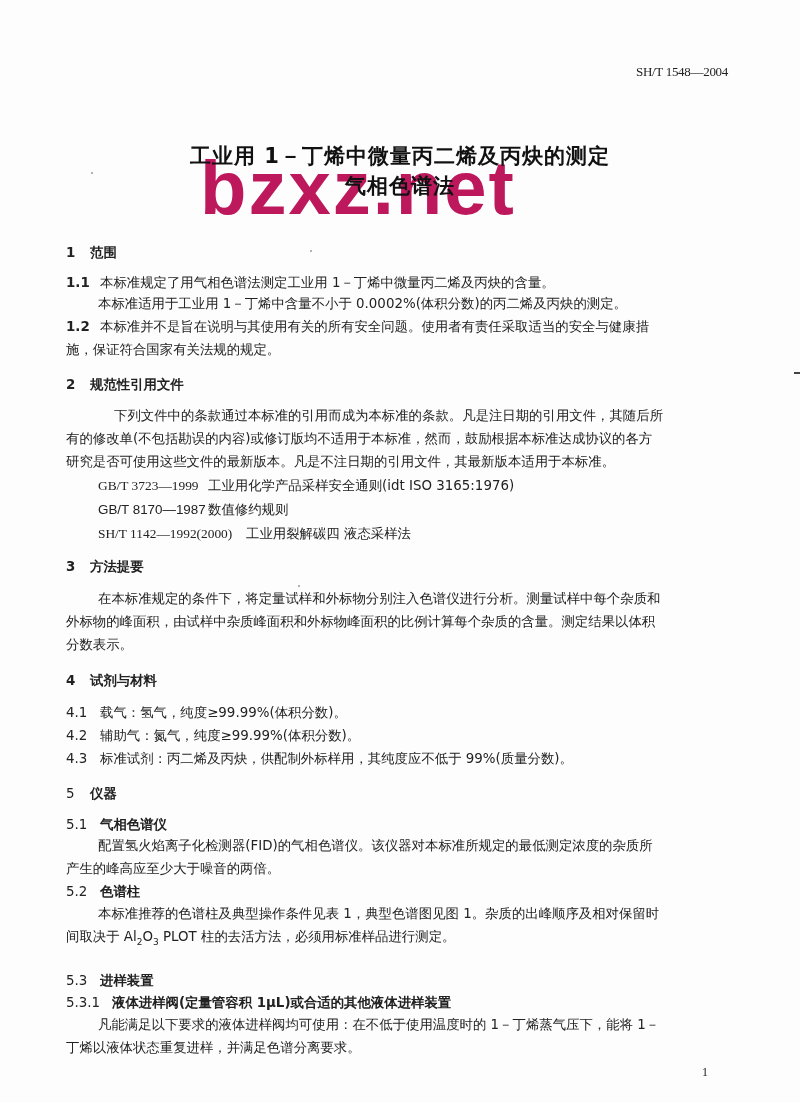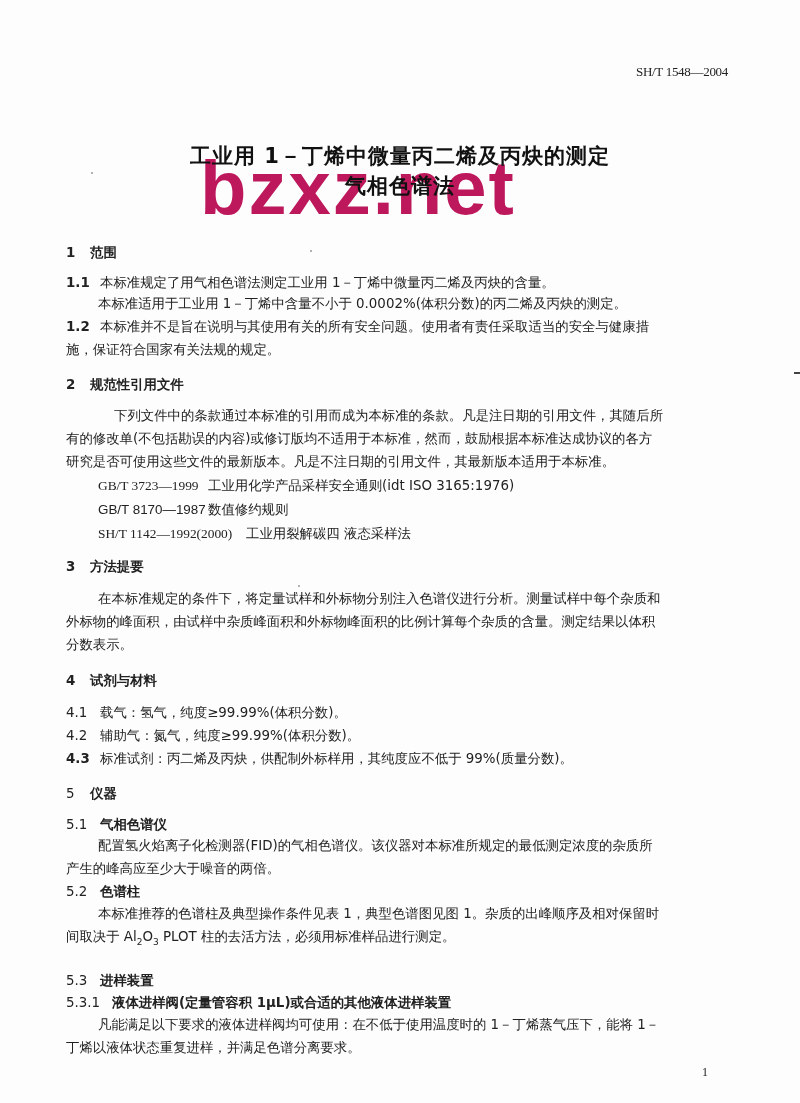--- a/index.html
+++ b/index.html
@@ -74,21 +74,21 @@
   <div class="line h1 bold" style="left:66px; top:674px;">
     <span class="num">4</span><span>试剂与材料</span>
   </div>
   <div class="line clause" style="left:66px; top:706px;">
     <span class="num" style="font-weight:normal;">4.1</span><span>载气：氢气，纯度≥99.99%(体积分数)。</span>
   </div>
   <div class="line clause" style="left:66px; top:729px;">
     <span class="num" style="font-weight:normal;">4.2</span><span>辅助气：氮气，纯度≥99.99%(体积分数)。</span>
   </div>
   <div class="line clause" style="left:66px; top:752px;">
-    <span class="num" style="font-weight:bold;">4.3</span><span>标准试剂：丙二烯及丙炔，供配制外标样用，其纯度应不低于 99%(质量分数)。</span>
+    <span class="num" style="font-weight:normal;">4.3</span><span>标准试剂：丙二烯及丙炔，供配制外标样用，其纯度应不低于 99%(质量分数)。</span>
   </div>
 
   <div class="line h1 bold" style="left:66px; top:787px;">
     <span class="num" style="font-weight:normal;">5</span><span>仪器</span>
   </div>
   <div class="line clause" style="left:66px; top:818px;">
     <span class="num" style="font-weight:normal;">5.1</span><span class="bold">气相色谱仪</span>
   </div>
   <div class="line" style="left:98px; top:839px;">配置氢火焰离子化检测器(FID)的气相色谱仪。该仪器对本标准所规定的最低测定浓度的杂质所</div>
   <div class="line" style="left:66px; top:862px;">产生的峰高应至少大于噪音的两倍。</div>

